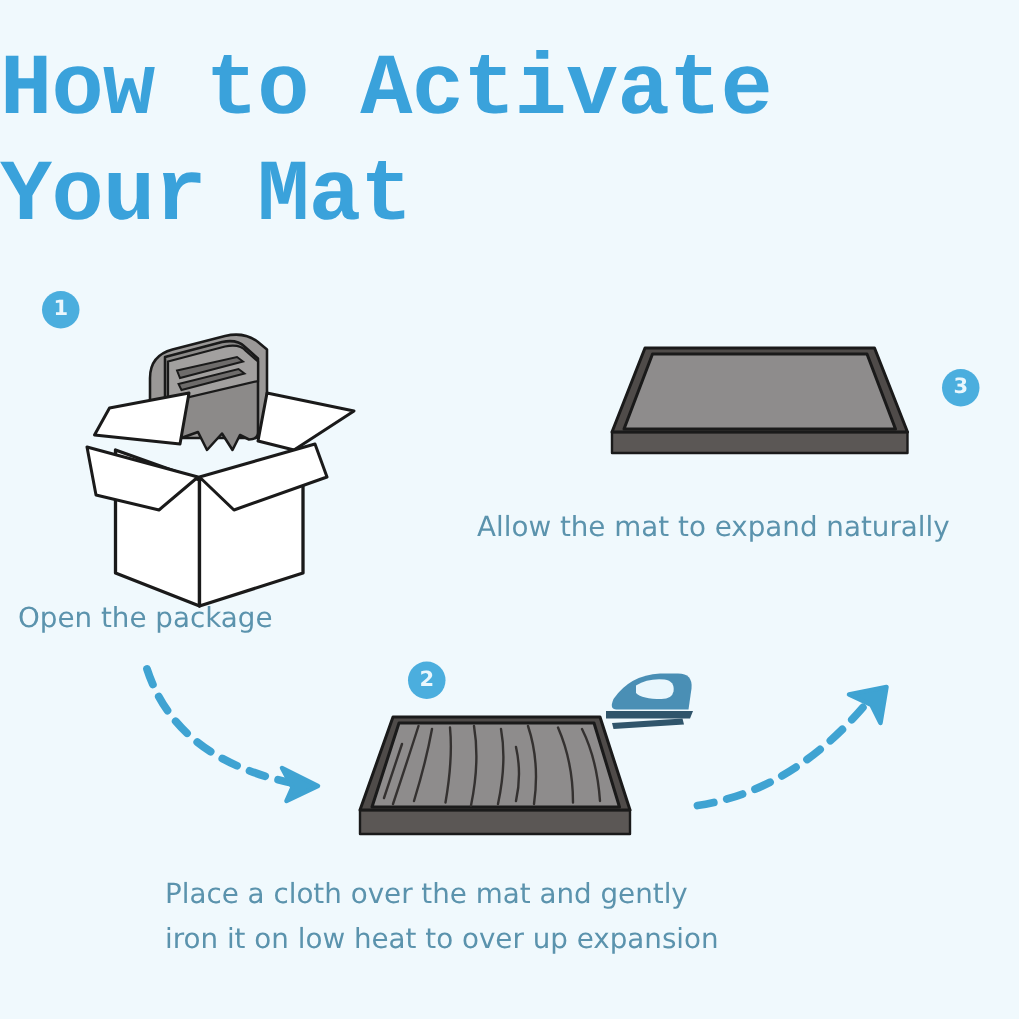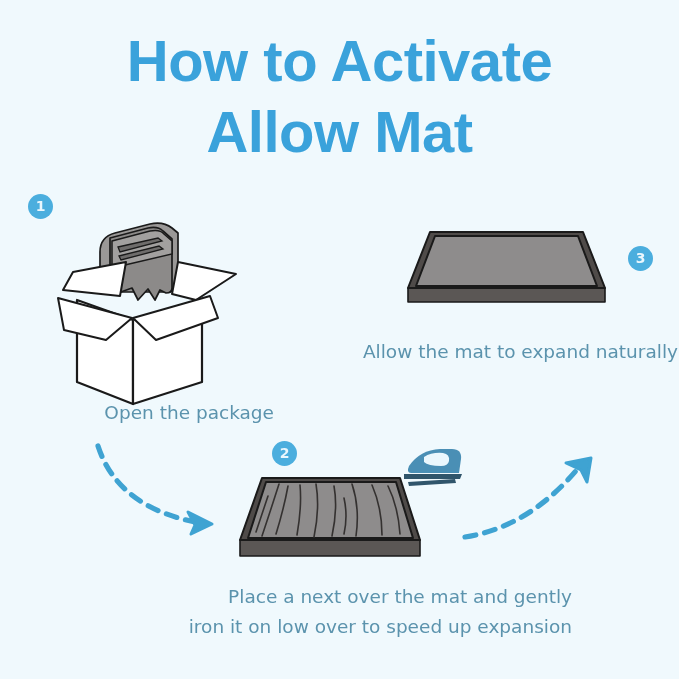--- a/index.html
+++ b/index.html
@@ -24,27 +24,27 @@
     top: 0;
     width: 679px;
     height: 679px;
   }
   
   #title-block {
     position: absolute;
     left: 0;
     top: 26px;
     width: 679px;
-    text-align: center;
+    text-align: left;
     line-height: 1.22;
     letter-spacing: -0.5px;
     font-weight: 800;
     font-size: 58px;
     color: #3AA2DB;
-    font-family: Liberation Sans, sans-serif;
+    font-family: Liberation Mono, monospace;
   }
   #title-block .tline {
     display: block;
   }
   
   .badge {
     position: absolute;
     width: 25px;
     height: 25px;
     border-radius: 50%;
@@ -58,37 +58,37 @@
   }
   #badge-1 { left: 28px;  top: 194px; }
   #badge-2 { left: 272px; top: 441px; }
   #badge-3 { left: 628px; top: 246px; }
   
   .caption {
     position: absolute;
     color: #5B93AD;
     font-size: 18.5px;
     font-weight: 400;
-    text-align: right;
+    text-align: left;
     line-height: 1.62;
     font-family: "DejaVu Sans", sans-serif;
   }
   #caption-1 { left: 12px;   top: 398px; width: 262px; }
   #caption-3 { left: 318px; top: 337px; width: 360px; }
   #caption-2 { left: 110px; top: 582px; width: 462px; }
   .caption .cline { display: block; }
 </style>
 </head>
 <body>
 
 <div id="infographic">
 
   <div id="title-block">
     <span class="tline">How to Activate</span>
-    <span class="tline">Allow Mat</span>
+    <span class="tline">Your Mat</span>
   </div>
 
   <svg class="layer" viewBox="0 0 679 679">
 
     <g>
 
       <g>
         <path d="M100 292 L100 252 Q100 237 115 233 L150 224 Q163 221 172 228 L178 233
                  L178 282 Q178 290 170 292 Z" fill="#9A9897" stroke="#1A1A1A" stroke-width="1.7" stroke-linejoin="round"></path>
         <path d="M110 238 L148 228 Q158 226 163 231 L172 239 L172 288 Q172 293 166 293
@@ -166,17 +166,17 @@
 
   <div class="caption" id="caption-1">
     <span class="cline">Open the package</span>
   </div>
 
   <div class="caption" id="caption-3">
     <span class="cline">Allow the mat to expand naturally</span>
   </div>
 
   <div class="caption" id="caption-2">
-    <span class="cline">Place a next over the mat and gently</span>
-    <span class="cline">iron it on low over to speed up expansion</span>
+    <span class="cline">Place a cloth over the mat and gently</span>
+    <span class="cline">iron it on low heat to over up expansion</span>
   </div>
 
 </div>
 
 </body></html>

